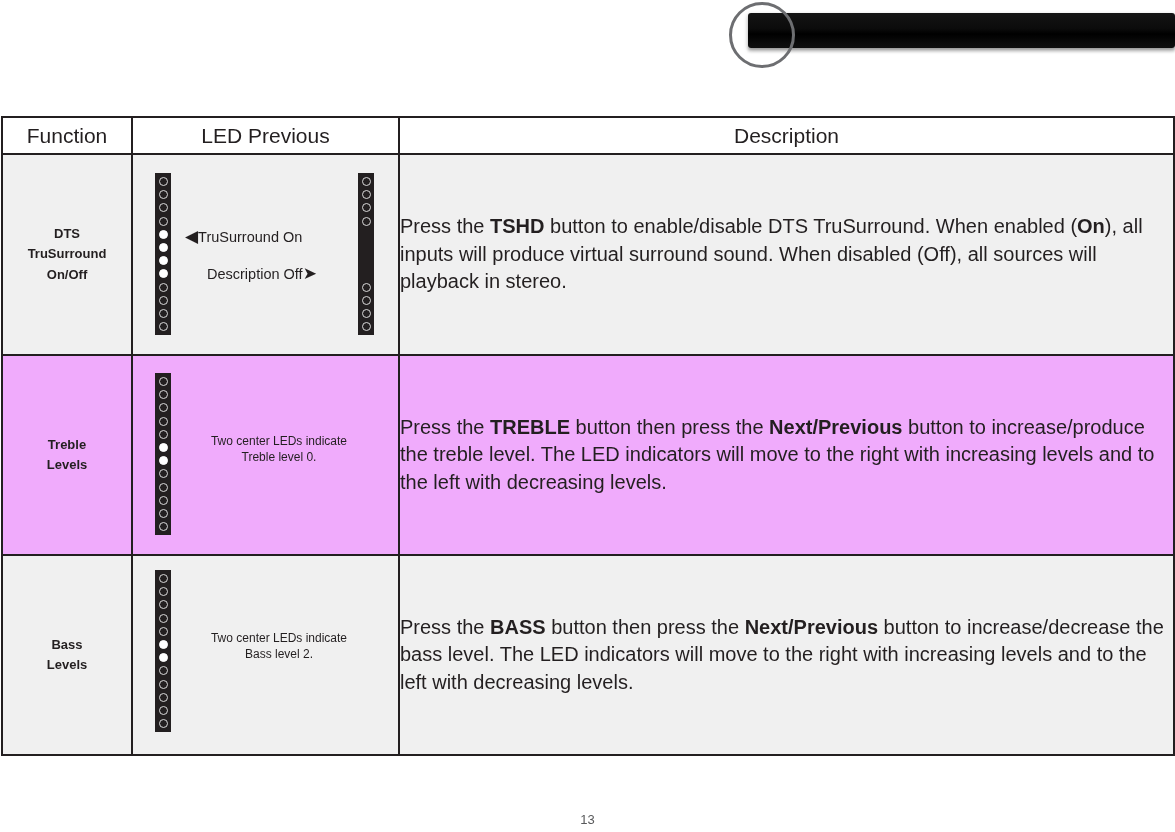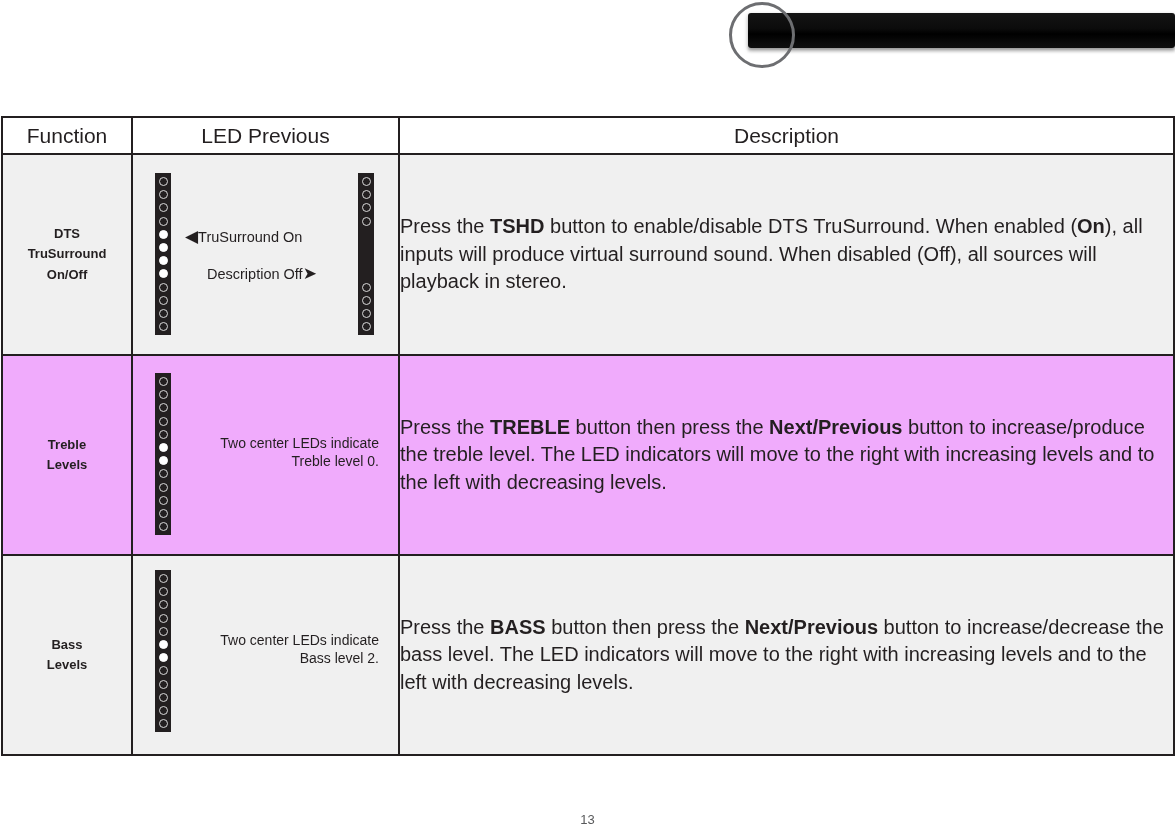--- a/index.html
+++ b/index.html
@@ -149,22 +149,22 @@
   .strip-label {
     position: absolute;
     font-size: 14.5px;
     color: #231f20;
     white-space: nowrap;
   }
   .strip-label .arrow { font-size: 17px; line-height: 1; }
 
   .behavior-note {
     position: absolute;
-    text-align: right;
-    font-size: 14px;
+    text-align: center;
+    font-size: 12px;
     line-height: 1.3;
     color: #231f20;
   }
 
   
   .page-number {
     position: absolute;
     left: 0;
     top: 812px;
     width: 1175px;

